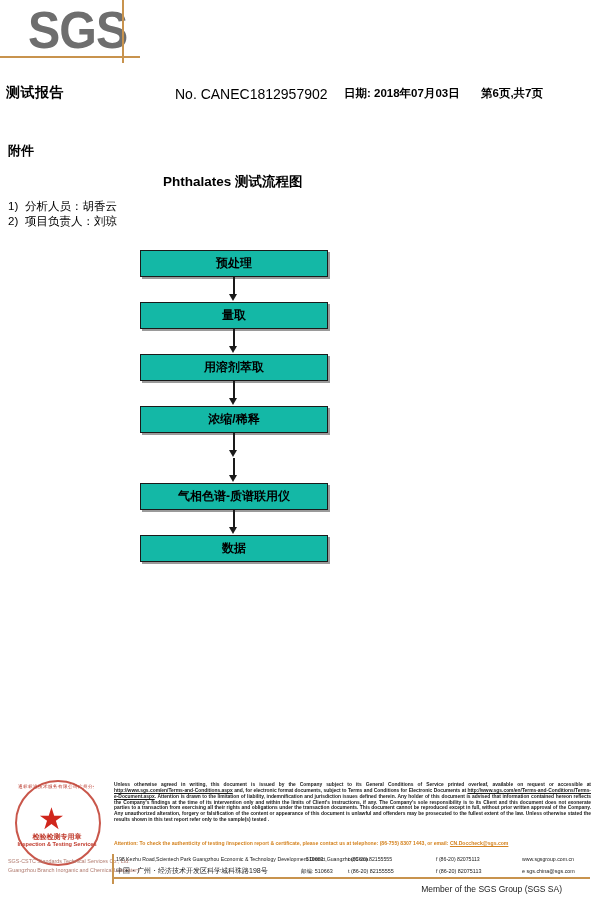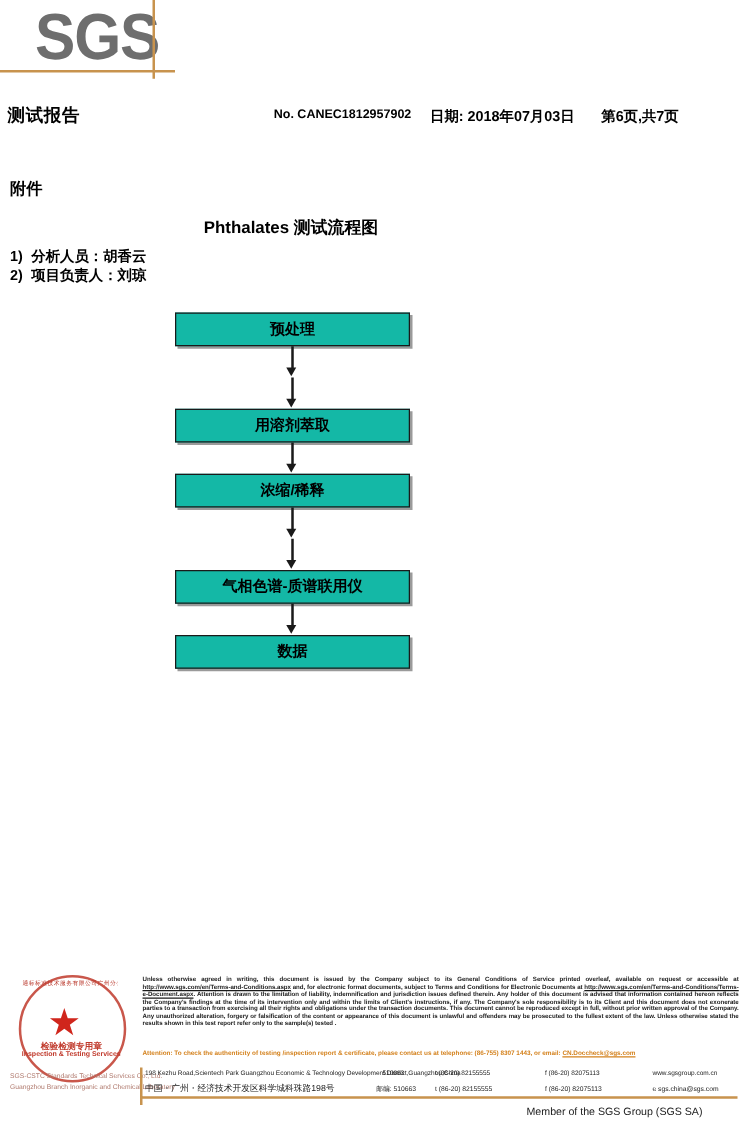--- a/index.html
+++ b/index.html
@@ -70,23 +70,22 @@
     left: 6px;
     top: 0;
     font-size: 14px;
     font-weight: bold;
     letter-spacing: 0.5px;
   }
   #report-number {
     position: absolute;
     left: 175px;
     top: 2px;
-    font-size: 10px;
-    font-weight: bold;
-    margin-left: 44px;
+    font-size: 14px;
+    font-weight: normal;
   }
   #report-date {
     position: absolute;
     left: 344px;
     top: 2px;
     font-size: 11.5px;
     font-weight: bold;
   }
   #report-pagination {
     position: absolute;
@@ -109,21 +108,21 @@
     left: 163px;
     top: 173px;
     font-size: 13.5px;
     font-weight: bold;
   }
   #personnel-list {
     position: absolute;
     left: 8px;
     top: 199px;
     font-size: 11.5px;
-    font-weight: bold;
+    font-weight: normal;
     line-height: 15px;
   }
   #personnel-list .person-row {
     white-space: nowrap;
   }
   #personnel-list .person-index {
     display: inline-block;
     width: 17px;
   }
 
@@ -379,20 +378,21 @@
     <span class="person-index">2)</span><span>项目负责人：刘琼</span>
   </div>
 </div>
 
 <div id="flowchart">
   <div class="flow-node">预处理</div>
   <div class="flow-connector">
     <div class="conn-line"></div>
     <div class="conn-arrow"></div>
   </div>
+  <div class="flow-node">量取</div>
   <div class="flow-connector">
     <div class="conn-line"></div>
     <div class="conn-arrow"></div>
   </div>
   <div class="flow-node">用溶剂萃取</div>
   <div class="flow-connector">
     <div class="conn-line"></div>
     <div class="conn-arrow"></div>
   </div>
   <div class="flow-node">浓缩/稀释</div>

